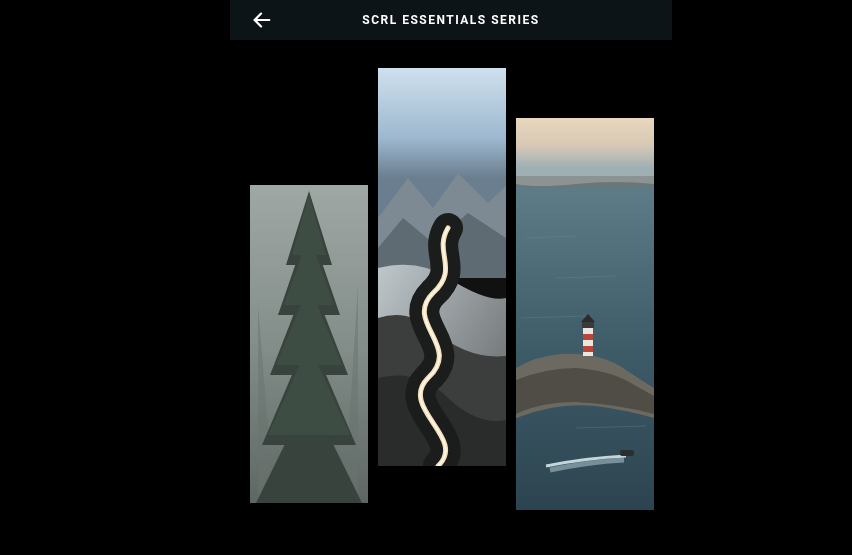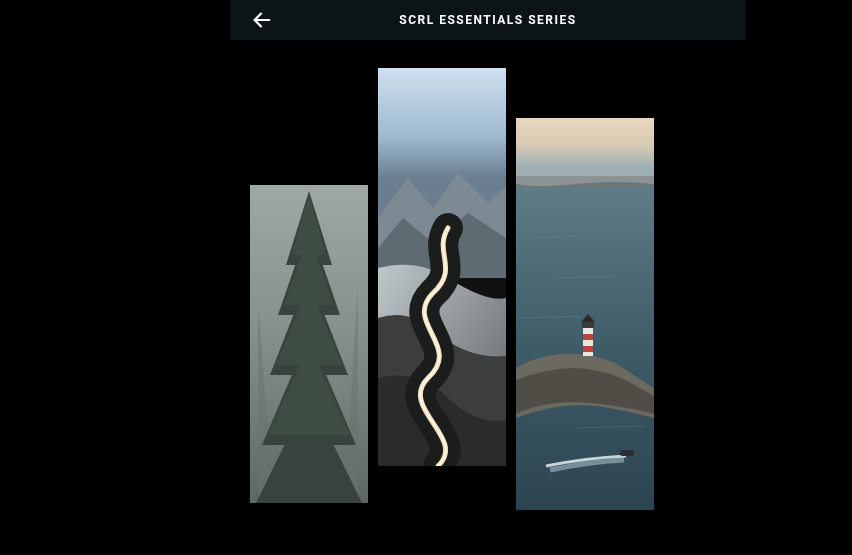--- a/index.html
+++ b/index.html
@@ -13,21 +13,21 @@
   .app-frame {
     position: relative;
     width: 852px;
     height: 555px;
     background: #000;
   }
   .top-bar {
     position: absolute;
     left: 230px;
     top: 0;
-    width: 516px;
+    width: 442px;
     height: 40px;
     background: #0d1418;
     display: flex;
     align-items: center;
   }
   .back-btn {
     width: 40px;
     height: 40px;
     display: flex;
     align-items: center;

